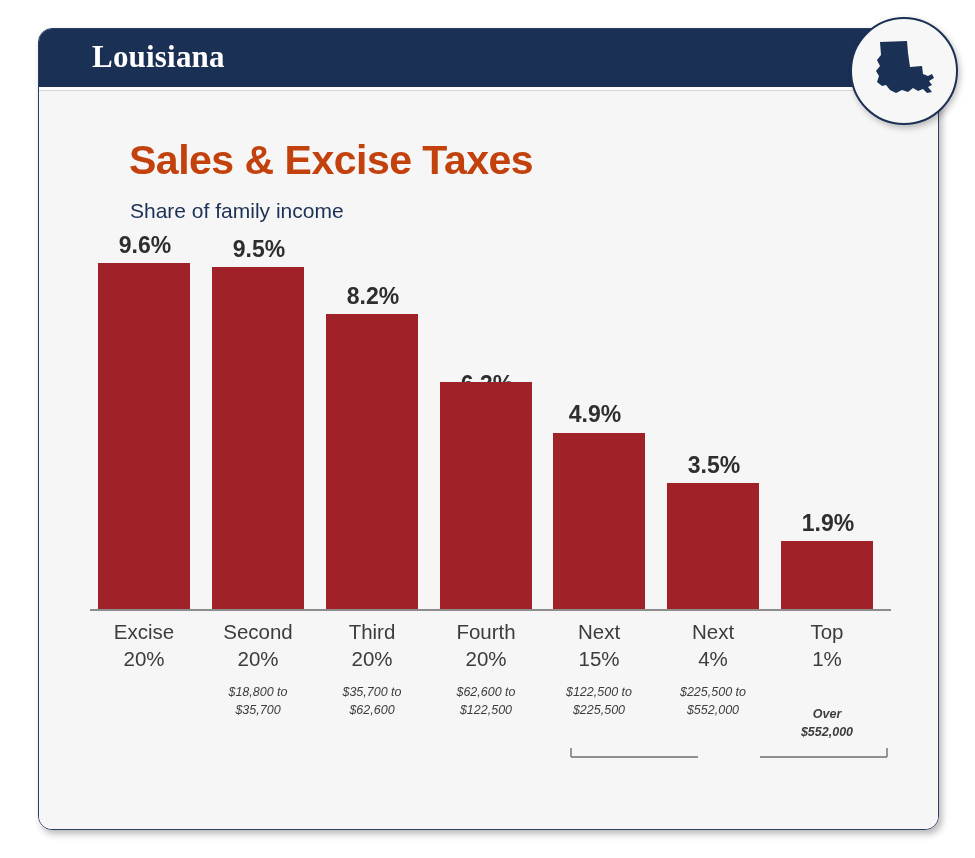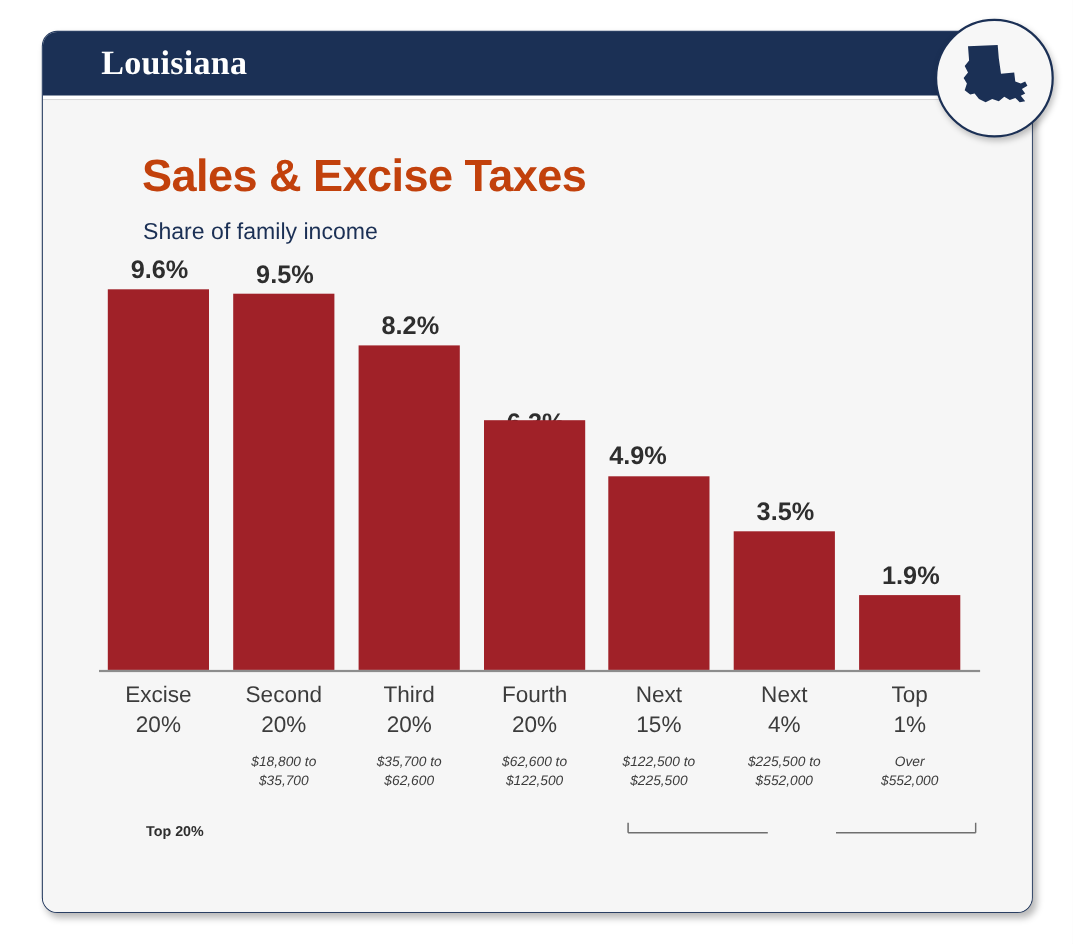--- a/index.html
+++ b/index.html
@@ -254,21 +254,21 @@
       </svg>
     </span>
   </div>
 
   <div class="plot">
 
     <div class="bar-value" style="left:98px;  top:232px; width:94px;">9.6%</div>
     <div class="bar-value" style="left:212px; top:236px; width:94px;">9.5%</div>
     <div class="bar-value" style="left:326px; top:283px; width:94px;">8.2%</div>
     <div class="bar-value" style="left:440px; top:351px; width:94px;margin-top:20px;">6.3%</div>
-    <div class="bar-value" style="left:533px; top:401px; width:94px;">4.9%</div>
+    <div class="bar-value" style="left:548px; top:401px; width:94px;">4.9%</div>
     <div class="bar-value" style="left:667px; top:452px; width:94px;">3.5%</div>
     <div class="bar-value" style="left:781px; top:510px; width:94px;">1.9%</div>
 
     <div class="bar" style="left:98px;  top:263px; width:92px; height:346px;"></div>
     <div class="bar" style="left:212px; top:267px; width:92px; height:342px;"></div>
     <div class="bar" style="left:326px; top:314px; width:92px; height:295px;"></div>
     <div class="bar" style="left:440px; top:382px; width:92px; height:227px;"></div>
     <div class="bar" style="left:553px; top:433px; width:92px; height:176px;"></div>
     <div class="bar" style="left:667px; top:483px; width:92px; height:126px;"></div>
     <div class="bar" style="left:781px; top:541px; width:92px; height:68px;"></div>
@@ -317,27 +317,26 @@
       <div>$122,500</div>
     </div>
     <div class="cat-range" style="left:533px; top:684px; width:132px;">
       <div>$122,500 to</div>
       <div>$225,500</div>
     </div>
     <div class="cat-range" style="left:647px; top:684px; width:132px;">
       <div>$225,500 to</div>
       <div>$552,000</div>
     </div>
-    <div class="cat-range" style="left:761px; top:684px; width:132px;">
+    <div class="cat-range" style="left:761px; top:706px; width:132px;font-weight:bold;">
       <div>Over</div>
       <div>$552,000</div>
     </div>
 
     <div class="bracket">
       <svg width="318" height="18" viewBox="0 0 318 18" aria-hidden="true">
         <path d="M1,1 L1,10 M1,10 L128,10 M190,10 L317,10 M317,10 L317,1" stroke="#6f6f6f" stroke-width="1.4" fill="none"></path>
       </svg>
     </div>
-    <div class="bracket-label">Top 20%</div>
 
 
   </div>
 </div>
 
 </body></html>

